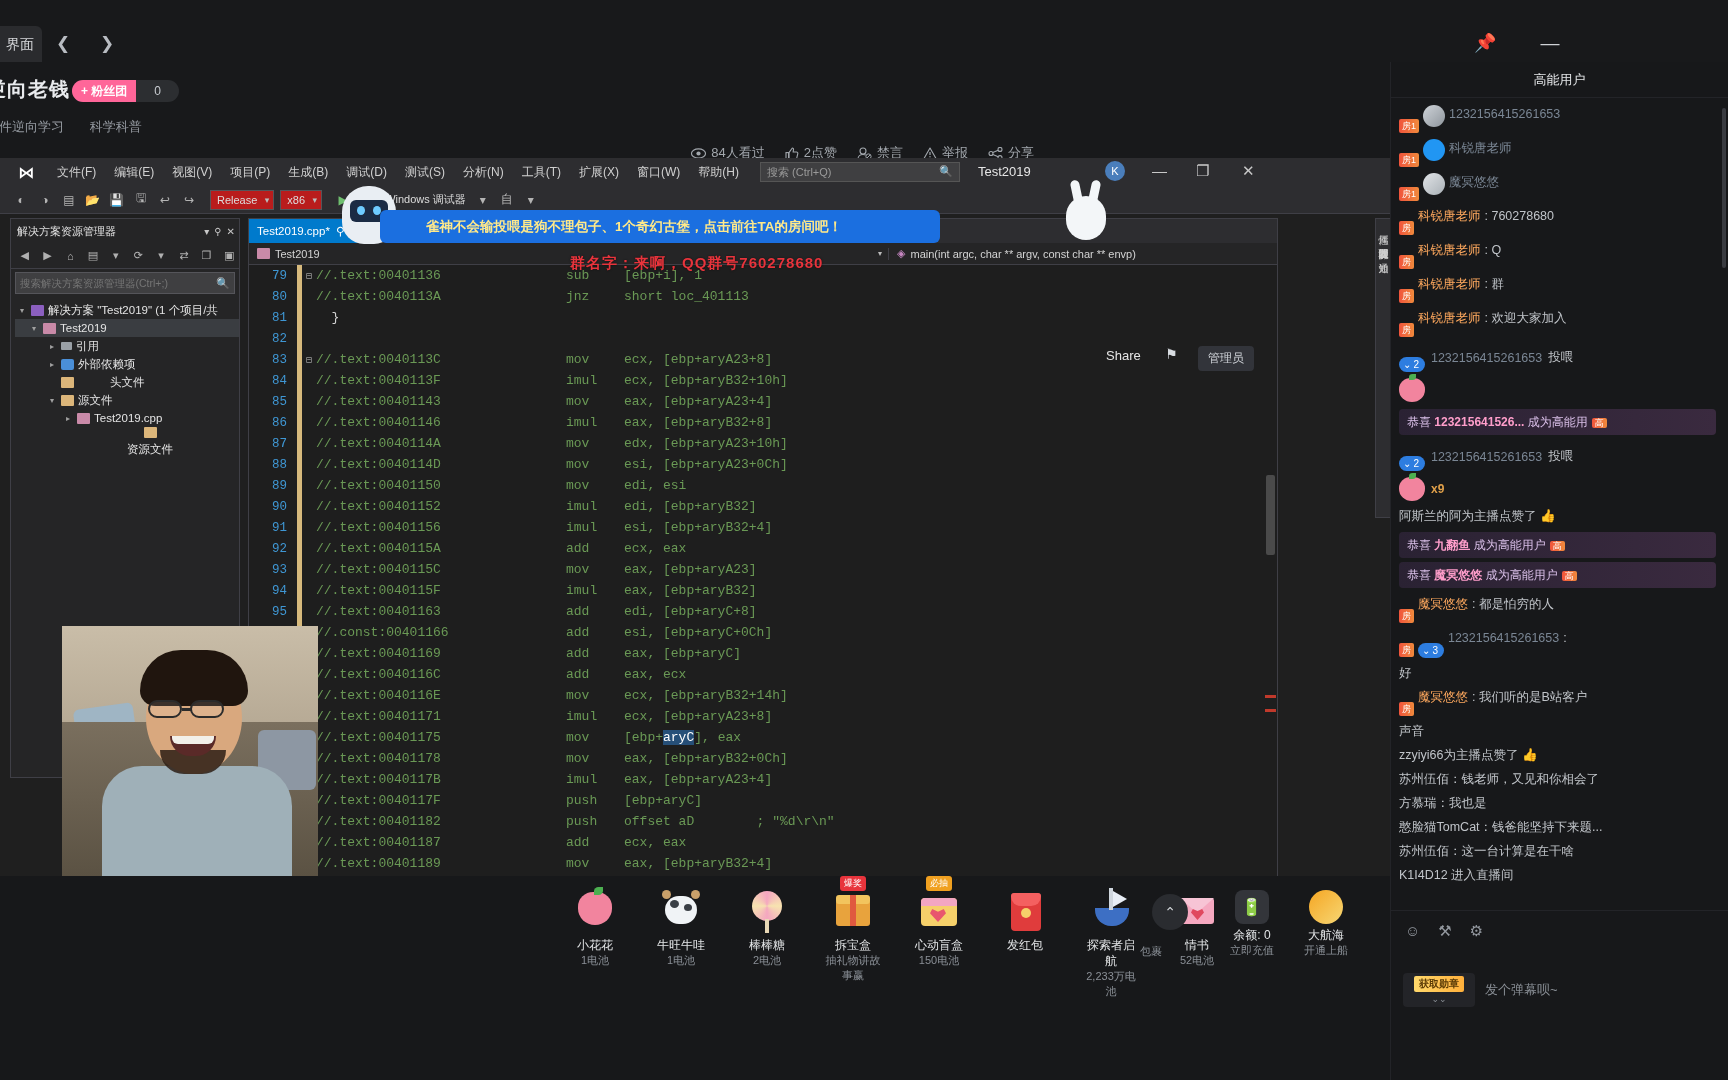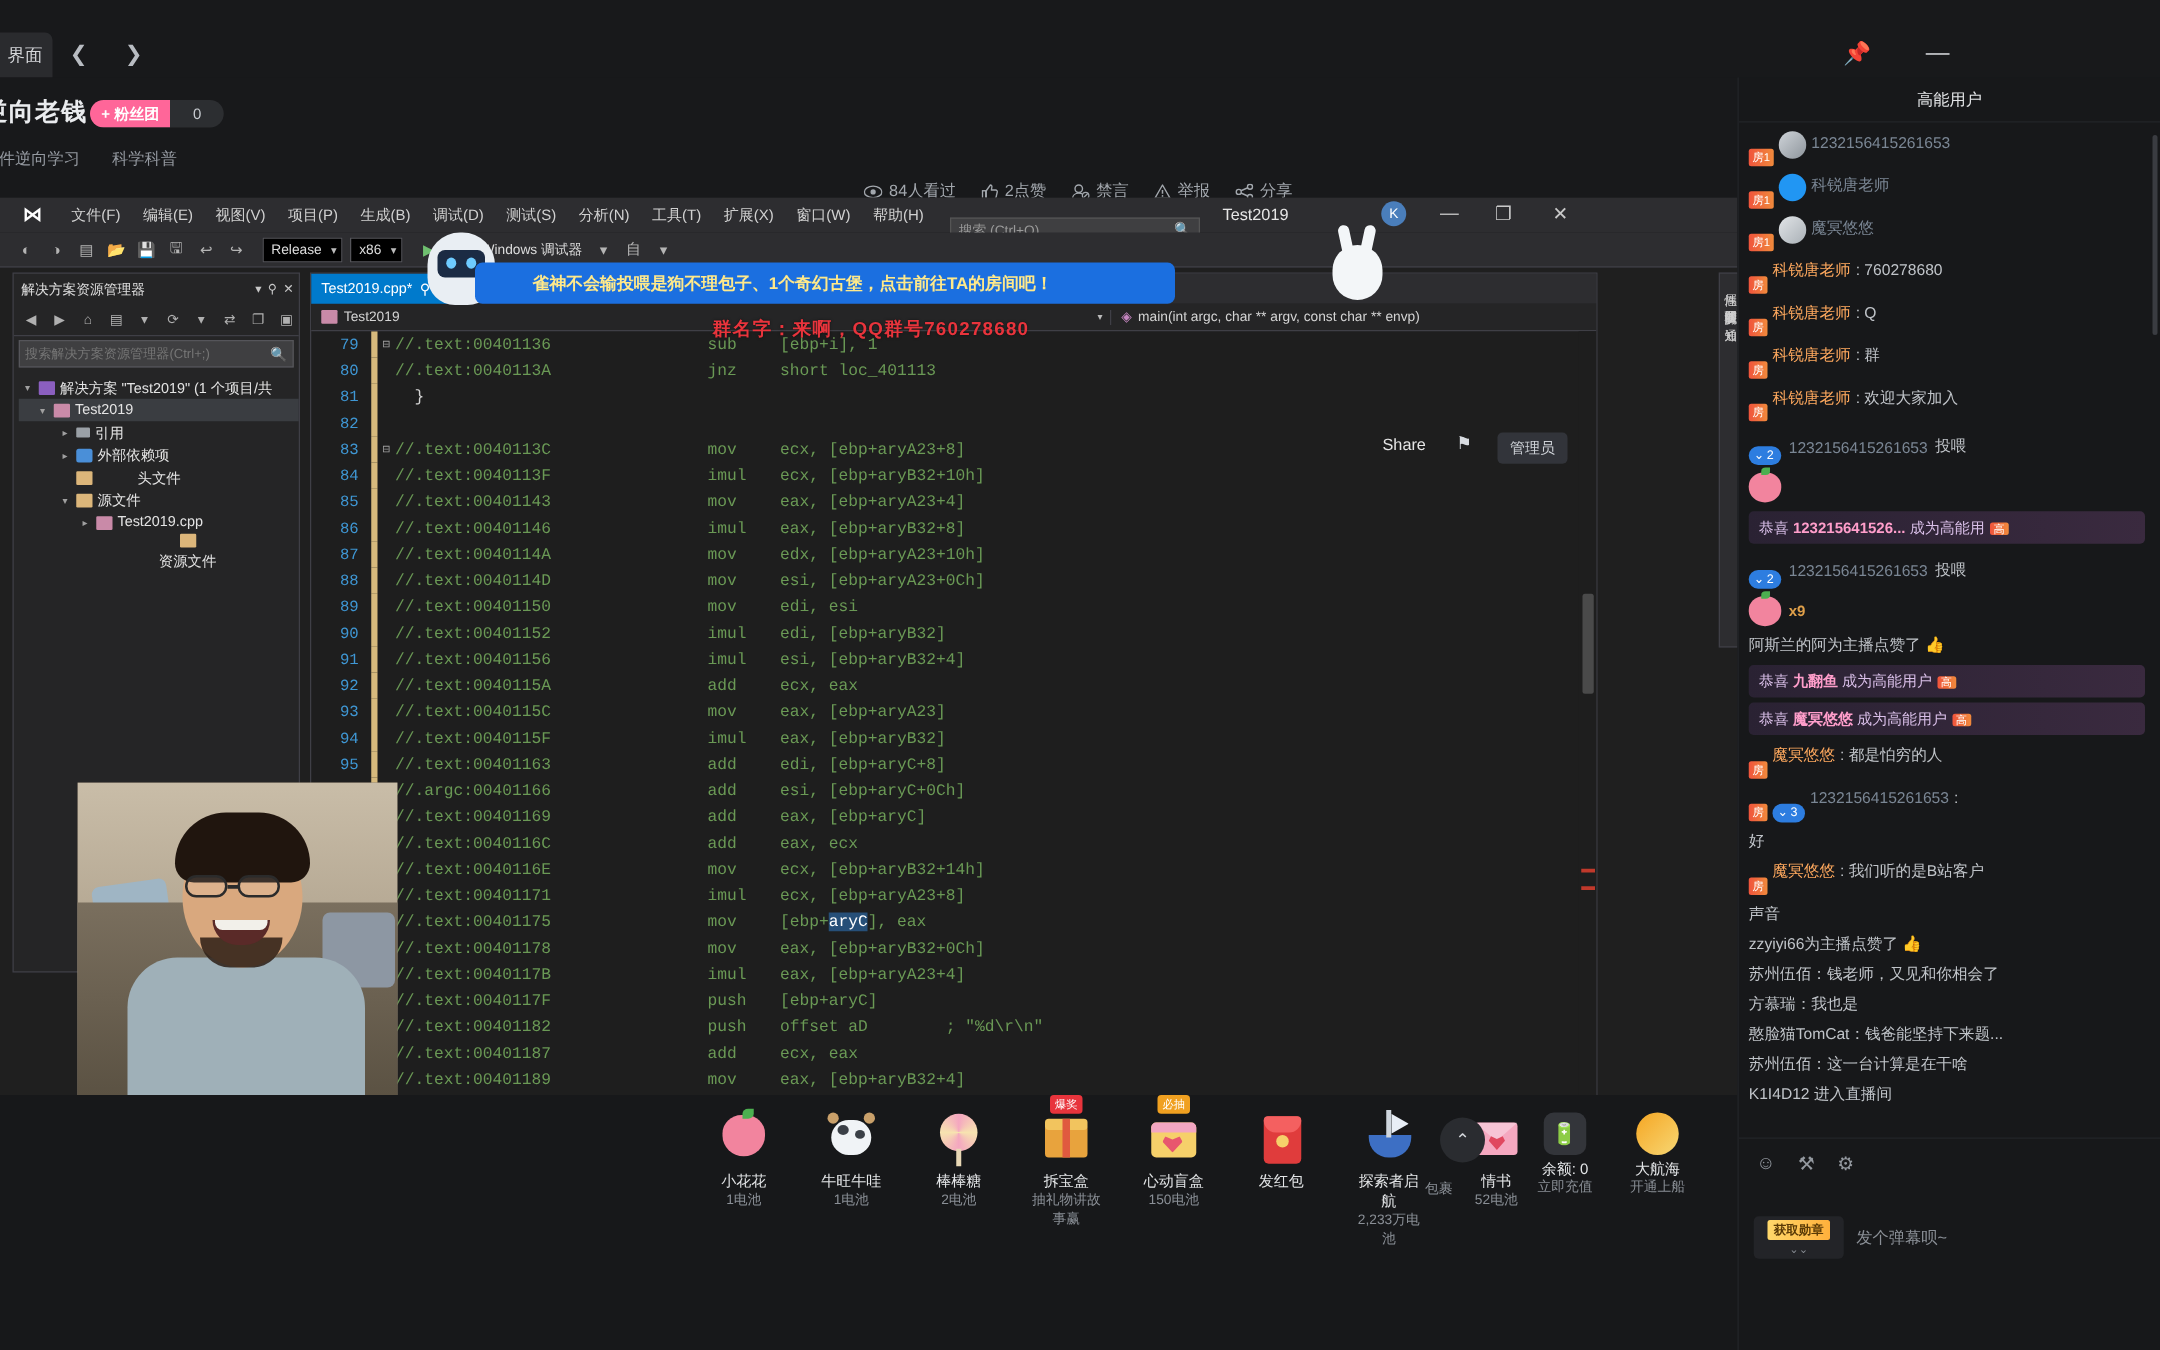--- a/index.html
+++ b/index.html
@@ -64,33 +64,33 @@
 
   
   .video { position:absolute; left:0; top:158px; width:1390px; height:718px; background:#1f1f1f; overflow:hidden;}
 
   
   .vsmenu { position:absolute; left:0; top:0; width:1390px; height:28px; background:#2d2d30;
             display:flex; align-items:center; padding-left:8px; }
   .vslogo { width:24px; height:20px; margin:0 10px 0 6px; display:flex; align-items:center; justify-content:center;
             color:#fff; font-size:16px; font-weight:bold; font-style:italic;}
   .vsmenu .mi { font-size:12px; color:#d0d0d0; padding:4px 9px; cursor:pointer; white-space:nowrap;}
-  .vssearch { position:absolute; left:760px; top:16px; width:200px; height:20px; background:#3f3f41;
+  .vssearch { position:absolute; left:760px; top:4px; width:200px; height:20px; background:#3f3f41;
               border:1px solid #555; font-size:11px; color:#9a9a9a; padding:2px 6px; }
   .vstitle { position:absolute; left:978px; top:6px; font-size:13px; color:#e6e6e6;}
   .vsk { position:absolute; left:1105px; top:3px; width:20px; height:20px; border-radius:50%;
          background:#4a7ebb; color:#fff; font-size:11px; text-align:center; line-height:20px;}
   .vswin { position:absolute; top:4px; font-size:15px; color:#c8c8c8; cursor:pointer; }
 
   
   .vstool { position:absolute; left:0; top:28px; width:1390px; height:28px; background:#2d2d30;
             display:flex; align-items:center; gap:2px; padding-left:10px; border-bottom:1px solid #3f3f46;}
   .ti { width:22px; height:20px; display:flex; align-items:center; justify-content:center;
         color:#b4b4b4; font-size:12px; cursor:pointer;}
-  .combo { height:20px; background:#000000; border:1px solid #55555a; color:#ddd;
+  .combo { height:20px; background:#b91c1c; border:1px solid #55555a; color:#ddd;
            font-size:11px; padding:0 16px 0 6px; line-height:18px; position:relative; cursor:pointer;}
   .combo:after{ content:"▾"; position:absolute; right:4px; top:0; font-size:9px; color:#bbb;}
   .tlabel { font-size:11px; color:#dcdcdc; padding:0 4px; white-space:nowrap;}
 
   
   .solex { position:absolute; left:10px; top:60px; width:230px; height:560px; background:#252526;
            border:1px solid #3f3f46;}
   .solex-hdr { height:24px; display:flex; align-items:center; justify-content:space-between;
                padding:0 4px 0 6px; font-size:11px; color:#e0e0e0; }
   .solex-hdr .hicons { display:flex; gap:5px; color:#c8c8c8; font-size:10px; }
@@ -508,21 +508,21 @@
           <div class="cline"><span class="ln">86</span><span class="gutter-y"></span><span class="fold"></span><span class="col-a cm">//.text:00401146</span><span class="col-b cm">imul</span><span class="cm">eax, [ebp+aryB32+8]</span></div>
           <div class="cline"><span class="ln">87</span><span class="gutter-y"></span><span class="fold"></span><span class="col-a cm">//.text:0040114A</span><span class="col-b cm">mov</span><span class="cm">edx, [ebp+aryA23+10h]</span></div>
           <div class="cline"><span class="ln">88</span><span class="gutter-y"></span><span class="fold"></span><span class="col-a cm">//.text:0040114D</span><span class="col-b cm">mov</span><span class="cm">esi, [ebp+aryA23+0Ch]</span></div>
           <div class="cline"><span class="ln">89</span><span class="gutter-y"></span><span class="fold"></span><span class="col-a cm">//.text:00401150</span><span class="col-b cm">mov</span><span class="cm">edi, esi</span></div>
           <div class="cline"><span class="ln">90</span><span class="gutter-y"></span><span class="fold"></span><span class="col-a cm">//.text:00401152</span><span class="col-b cm">imul</span><span class="cm">edi, [ebp+aryB32]</span></div>
           <div class="cline"><span class="ln">91</span><span class="gutter-y"></span><span class="fold"></span><span class="col-a cm">//.text:00401156</span><span class="col-b cm">imul</span><span class="cm">esi, [ebp+aryB32+4]</span></div>
           <div class="cline"><span class="ln">92</span><span class="gutter-y"></span><span class="fold"></span><span class="col-a cm">//.text:0040115A</span><span class="col-b cm">add</span><span class="cm">ecx, eax</span></div>
           <div class="cline"><span class="ln">93</span><span class="gutter-y"></span><span class="fold"></span><span class="col-a cm">//.text:0040115C</span><span class="col-b cm">mov</span><span class="cm">eax, [ebp+aryA23]</span></div>
           <div class="cline"><span class="ln">94</span><span class="gutter-y"></span><span class="fold"></span><span class="col-a cm">//.text:0040115F</span><span class="col-b cm">imul</span><span class="cm">eax, [ebp+aryB32]</span></div>
           <div class="cline"><span class="ln">95</span><span class="gutter-y"></span><span class="fold"></span><span class="col-a cm">//.text:00401163</span><span class="col-b cm">add</span><span class="cm">edi, [ebp+aryC+8]</span></div>
-          <div class="cline"><span class="ln">96</span><span class="gutter-y"></span><span class="fold"></span><span class="col-a cm">//.argc:00401166</span><span class="col-b cm">add</span><span class="cm">esi, [ebp+aryC+0Ch]</span></div>
+          <div class="cline"><span class="ln">96</span><span class="gutter-y"></span><span class="fold"></span><span class="col-a cm">//.const:00401166</span><span class="col-b cm">add</span><span class="cm">esi, [ebp+aryC+0Ch]</span></div>
           <div class="cline"><span class="ln"></span><span class="gutter-y"></span><span class="fold"></span><span class="col-a cm">//.text:00401169</span><span class="col-b cm">add</span><span class="cm">eax, [ebp+aryC]</span></div>
           <div class="cline"><span class="ln"></span><span class="gutter-y"></span><span class="fold"></span><span class="col-a cm">//.text:0040116C</span><span class="col-b cm">add</span><span class="cm">eax, ecx</span></div>
           <div class="cline"><span class="ln"></span><span class="gutter-y"></span><span class="fold"></span><span class="col-a cm">//.text:0040116E</span><span class="col-b cm">mov</span><span class="cm">ecx, [ebp+aryB32+14h]</span></div>
           <div class="cline"><span class="ln"></span><span class="gutter-y"></span><span class="fold"></span><span class="col-a cm">//.text:00401171</span><span class="col-b cm">imul</span><span class="cm">ecx, [ebp+aryA23+8]</span></div>
           <div class="cline"><span class="ln"></span><span class="gutter-y"></span><span class="fold"></span><span class="col-a cm">//.text:00401175</span><span class="col-b cm">mov</span><span class="cm">[ebp+<span class="hl">aryC</span>], eax</span></div>
           <div class="cline"><span class="ln"></span><span class="gutter-y"></span><span class="fold"></span><span class="col-a cm">//.text:00401178</span><span class="col-b cm">mov</span><span class="cm">eax, [ebp+aryB32+0Ch]</span></div>
           <div class="cline"><span class="ln"></span><span class="gutter-y"></span><span class="fold"></span><span class="col-a cm">//.text:0040117B</span><span class="col-b cm">imul</span><span class="cm">eax, [ebp+aryA23+4]</span></div>
           <div class="cline"><span class="ln"></span><span class="gutter-y"></span><span class="fold"></span><span class="col-a cm">//.text:0040117F</span><span class="col-b cm">push</span><span class="cm">[ebp+aryC]</span></div>
           <div class="cline"><span class="ln"></span><span class="gutter-y"></span><span class="fold"></span><span class="col-a cm">//.text:00401182</span><span class="col-b cm">push</span><span class="cm">offset aD        ; "%d\r\n"</span></div>
           <div class="cline"><span class="ln"></span><span class="gutter-y"></span><span class="fold"></span><span class="col-a cm">//.text:00401187</span><span class="col-b cm">add</span><span class="cm">ecx, eax</span></div>

